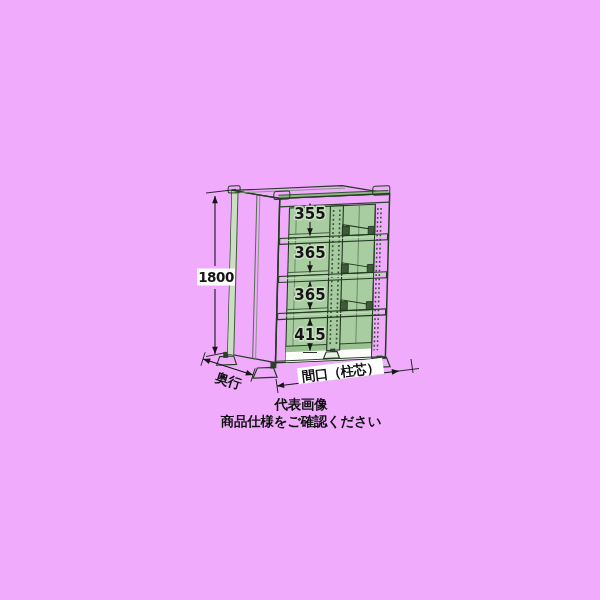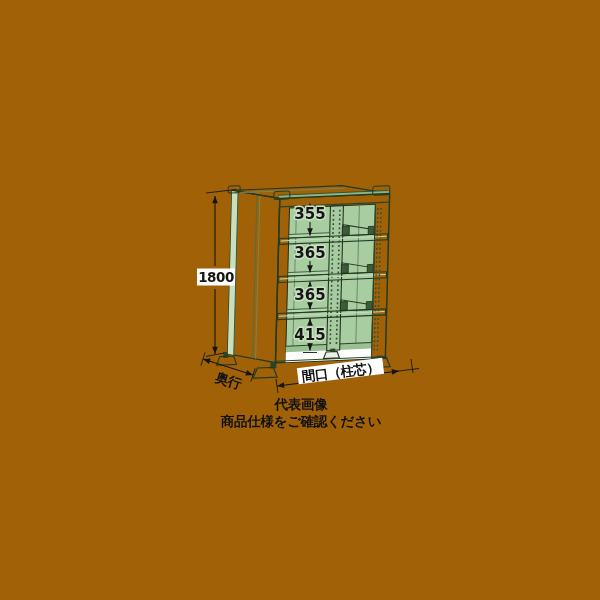--- a/index.html
+++ b/index.html
@@ -1,16 +1,16 @@
 <!DOCTYPE html>
 <html><head>
 <meta charset="utf-8">
 <style>
   html,body{margin:0;padding:0;background:#ffffff;}
-  .stage{position:relative;width:600px;height:600px;background:#a16207;overflow:hidden;
+  .stage{position:relative;width:600px;height:600px;background:#f0abfc;overflow:hidden;
          font-family:"DejaVu Sans","Liberation Sans",sans-serif;}
   svg text{font-family:"DejaVu Sans","Liberation Sans",sans-serif;}
   .dim-num{font-size:15px;font-weight:700;fill:#161616;paint-order:stroke;stroke:#c9e1c2;stroke-width:3px;stroke-linejoin:round;}
   .dim-height{font-size:13.5px;font-weight:700;fill:#161616;letter-spacing:-0.5px;}
   .jp-label{font-size:13.5px;font-weight:700;fill:#121212;letter-spacing:-0.5px;}
   .jp-caption{font-size:13.5px;font-weight:700;fill:#121212;letter-spacing:-0.3px;}
   .dimline{stroke:#161616;stroke-width:1.1;fill:none;}
   .extline{stroke:#161616;stroke-width:0.9;fill:none;}
   .edge{stroke:#243b23;fill:none;}
 </style>

